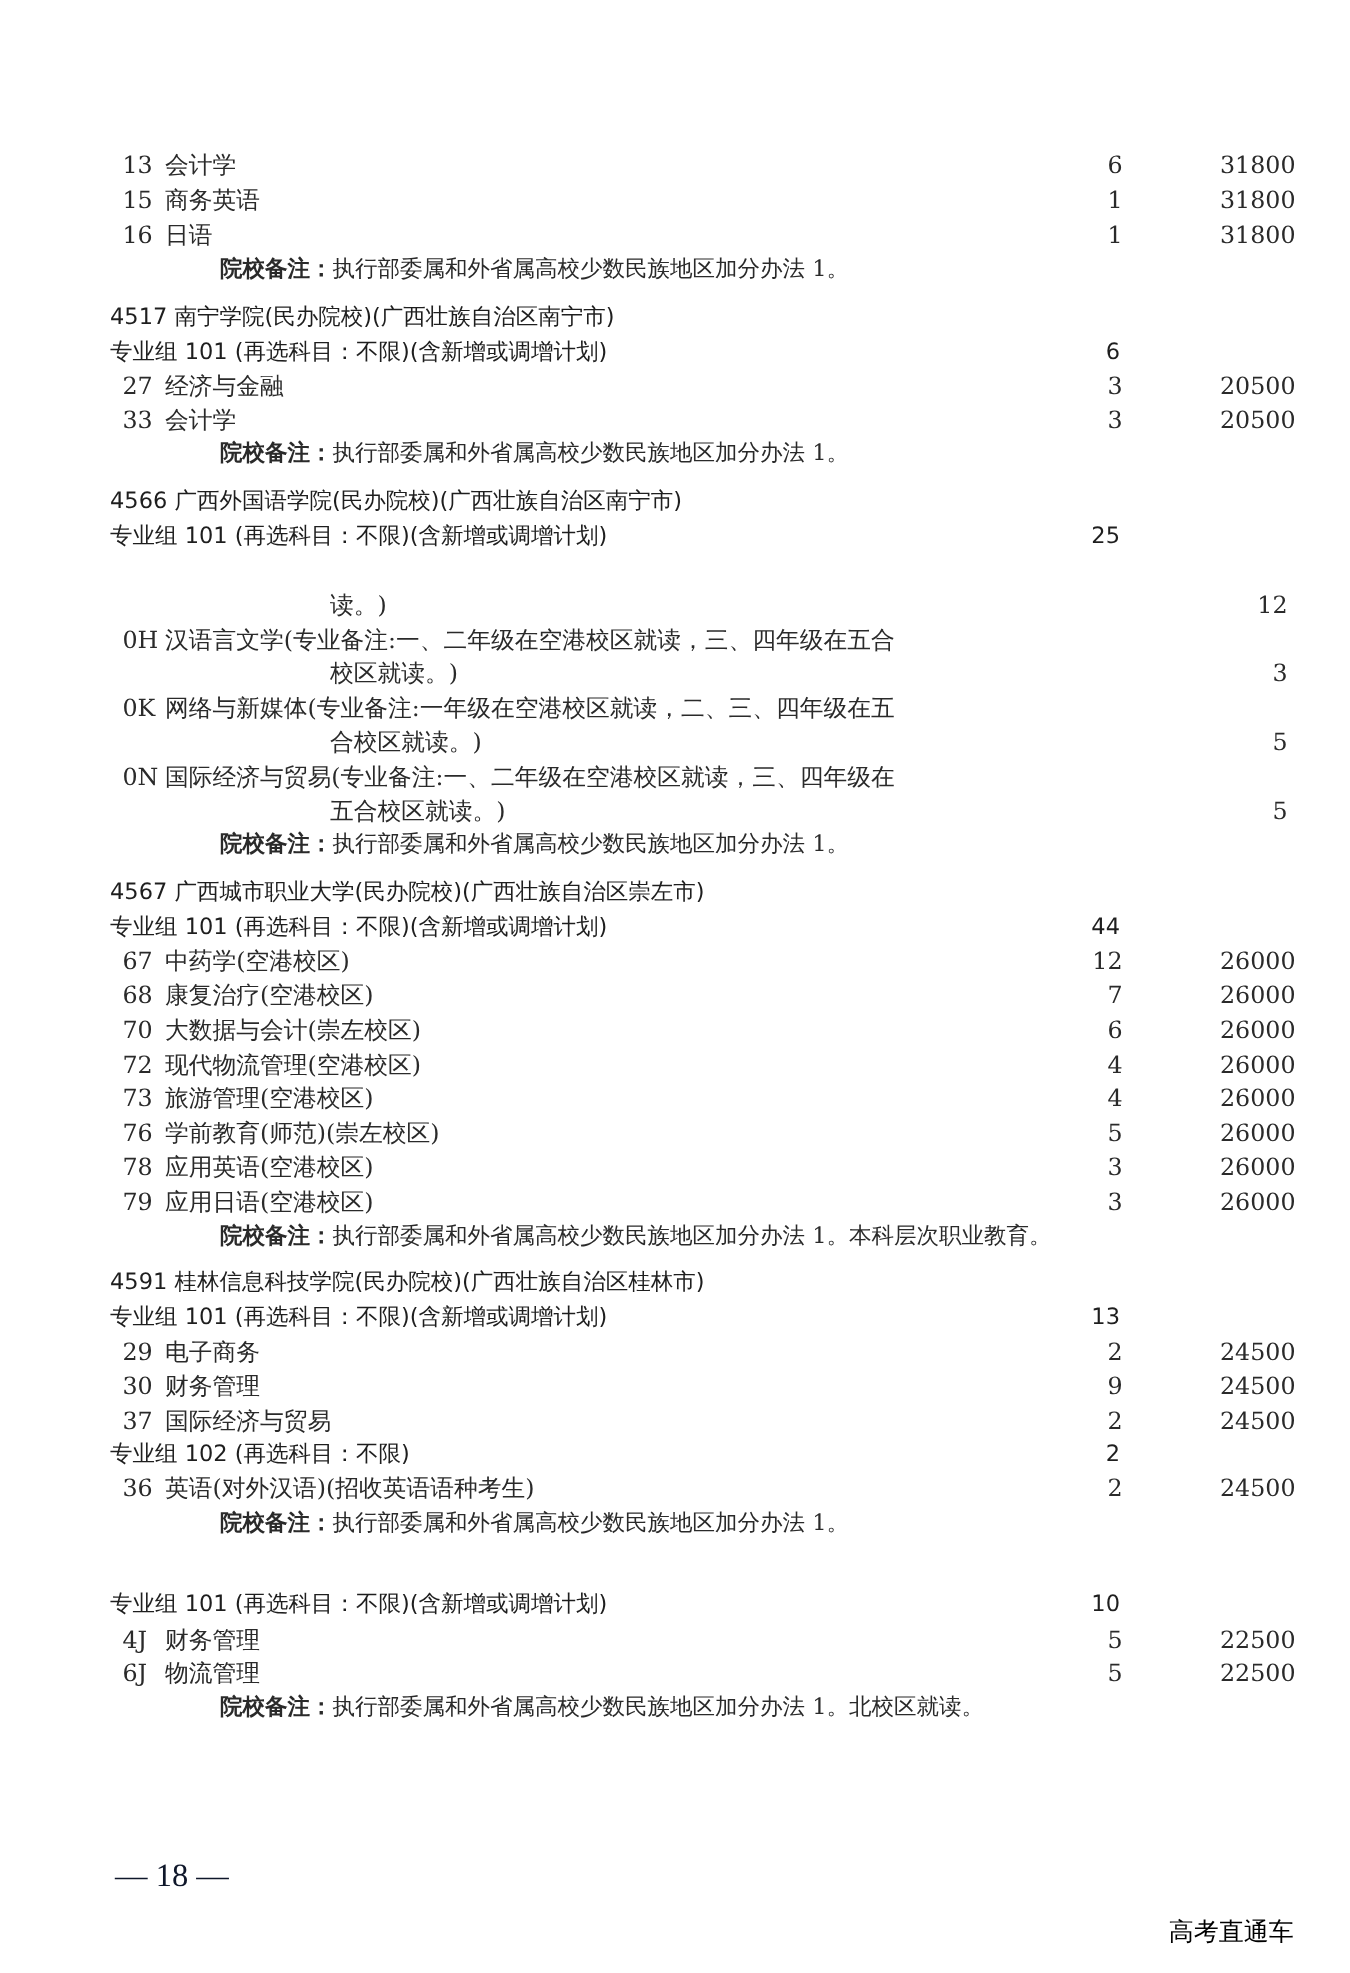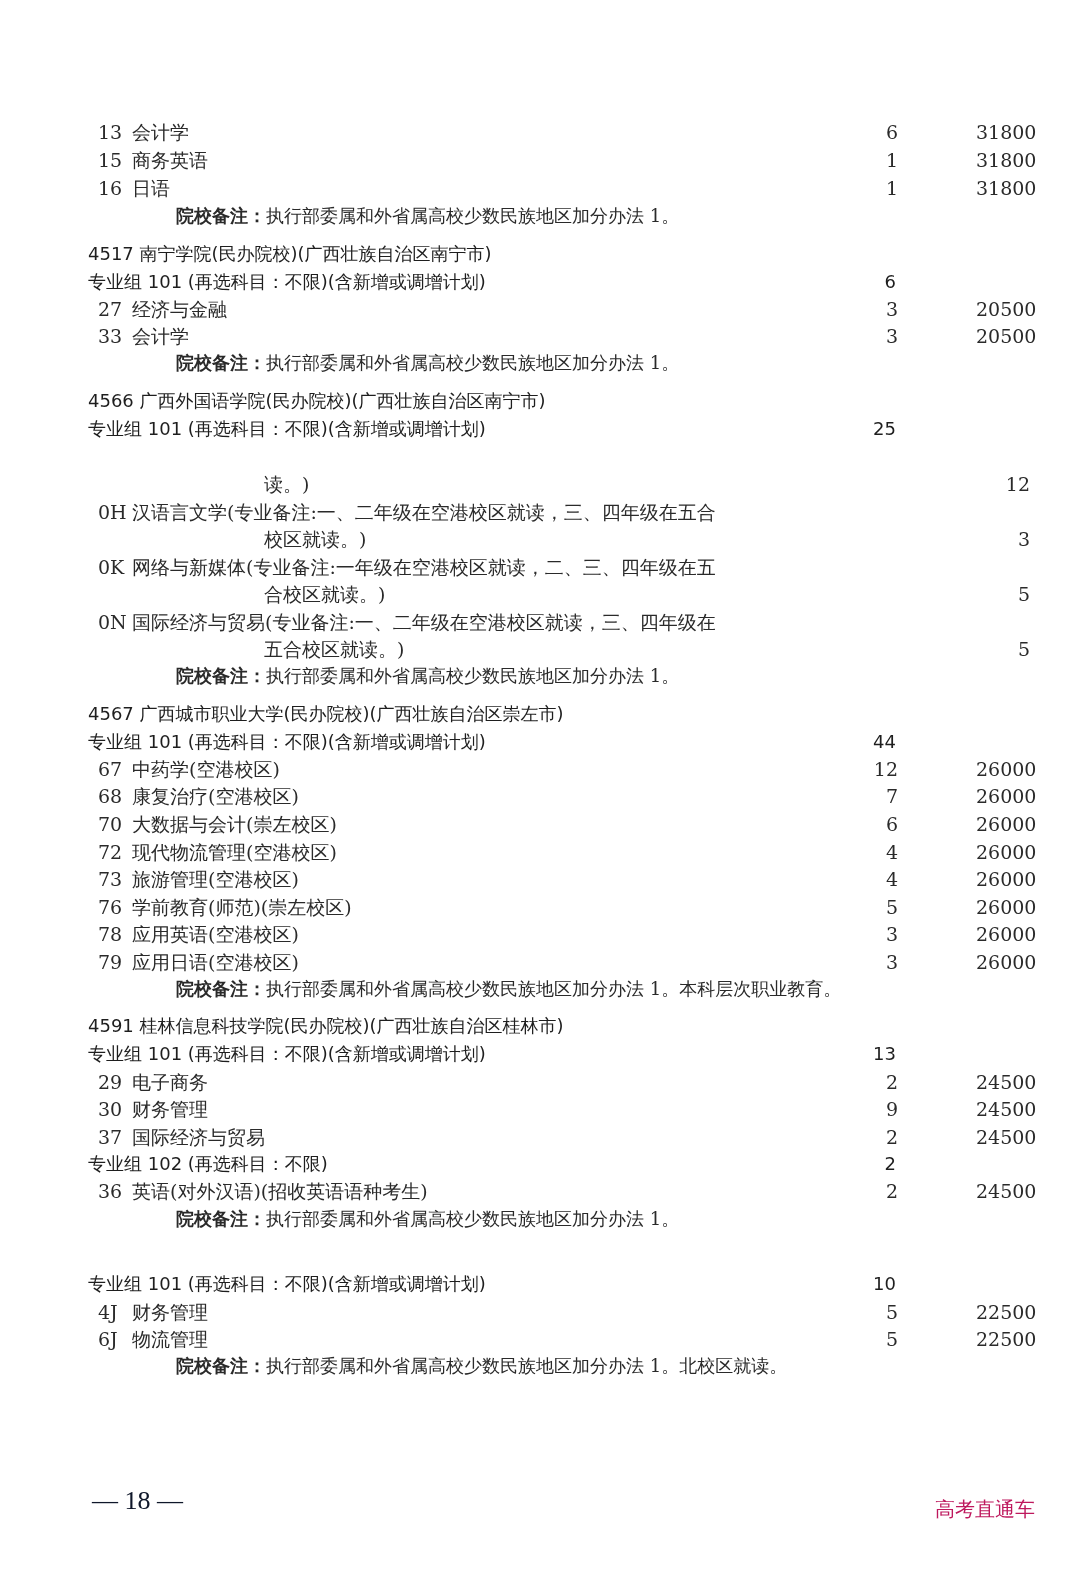--- a/index.html
+++ b/index.html
@@ -14,21 +14,21 @@
   .cont { position:absolute; left:132px; }
   .plan { position:absolute; left:860px; width:38px; text-align:right; }
   .fee { position:absolute; left:976px; width:70px; text-align:left; }
   .bold { font-family: "DejaVu Sans", "Liberation Sans", sans-serif; color:#1e1e1e; font-size:18px; }
   .school .title { position:absolute; left:88px; }
   .group .title { position:absolute; left:88px; }
   .group .plan { left:858px; width:38px; }
   .note { position:absolute; left:88px; font-size:18px; }
   .note .lbl { font-family: "DejaVu Sans", "Liberation Sans", sans-serif; font-weight:bold; }
   .pagenum { position:absolute; left:92px; top:1486px; font-size:26px; font-family:"Liberation Serif", serif; color:#0f172a; }
-  .watermark { position:absolute; left:935px; top:1496px; font-size:20px; color:#be185d; font-family:"DejaVu Sans", sans-serif; }
+  .watermark { position:absolute; left:935px; top:1532px; font-size:20px; color:#000000; font-family:"DejaVu Sans", sans-serif; }
 </style>
 </head>
 <body>
 
 <div class="page" id="page">
     <div class="row major" style="top: 118px;">
       <span class="code">13</span>
       <span class="name">会计学</span>
       <span class="plan">6</span>
       <span class="fee">31800</span>

